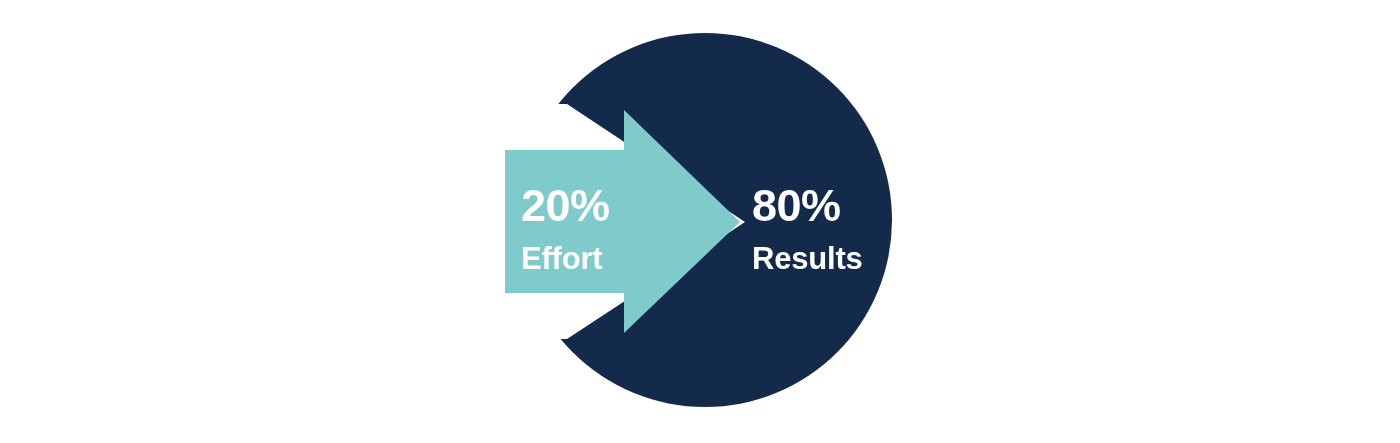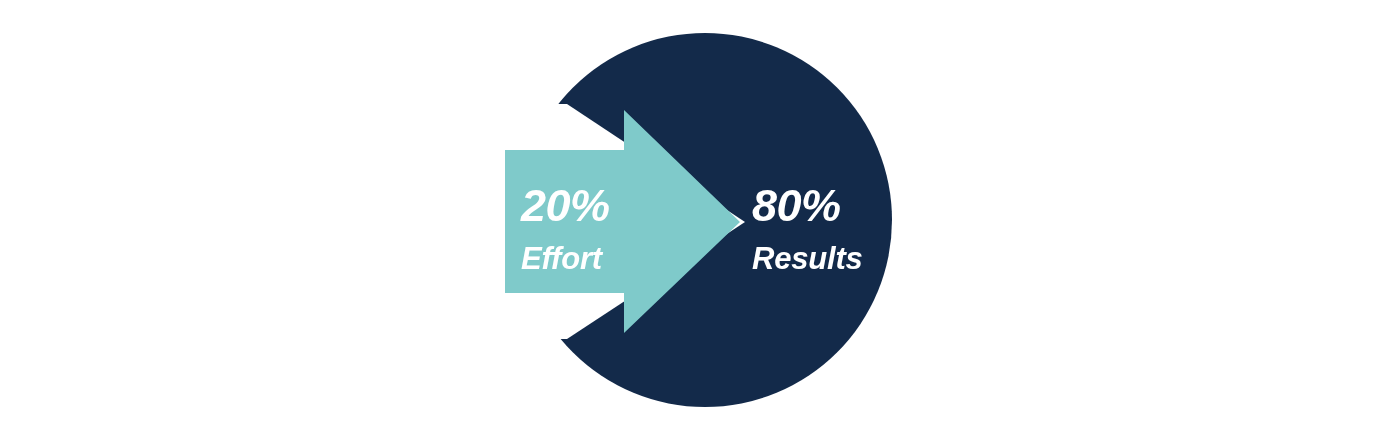--- a/index.html
+++ b/index.html
@@ -10,21 +10,20 @@
   }
   body {
     font-family: "Liberation Sans", sans-serif;
   }
   #stage {
     position: relative;
     width: 1400px;
     height: 443px;
     background: #ffffff;
     overflow: hidden;
-    font-style: italic;
   }
   #pareto-svg {
     position: absolute;
     left: 0;
     top: 0;
     width: 1400px;
     height: 443px;
     display: block;
   }
   .pct-text {

